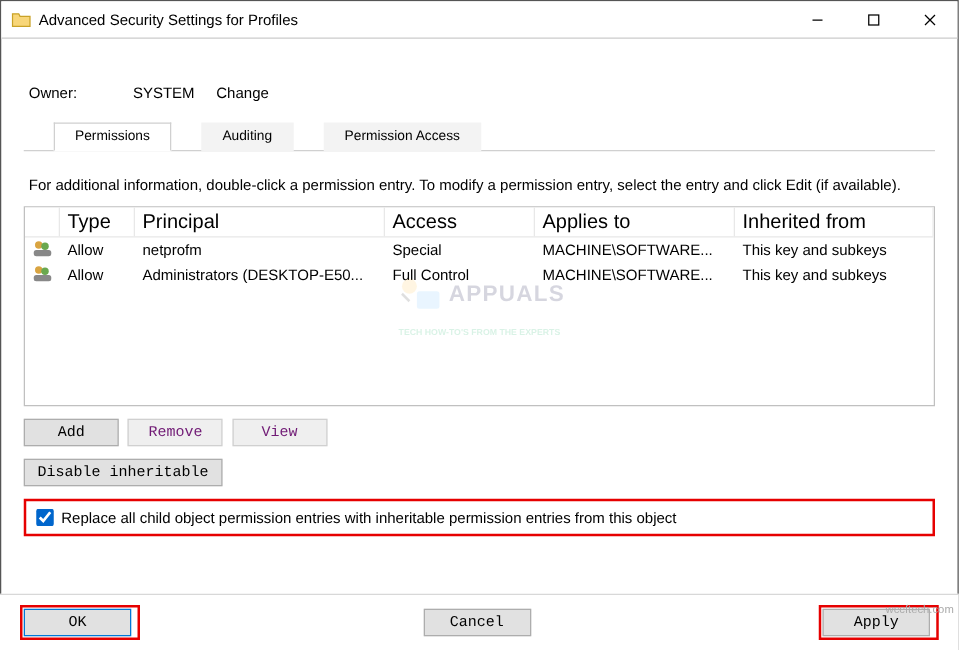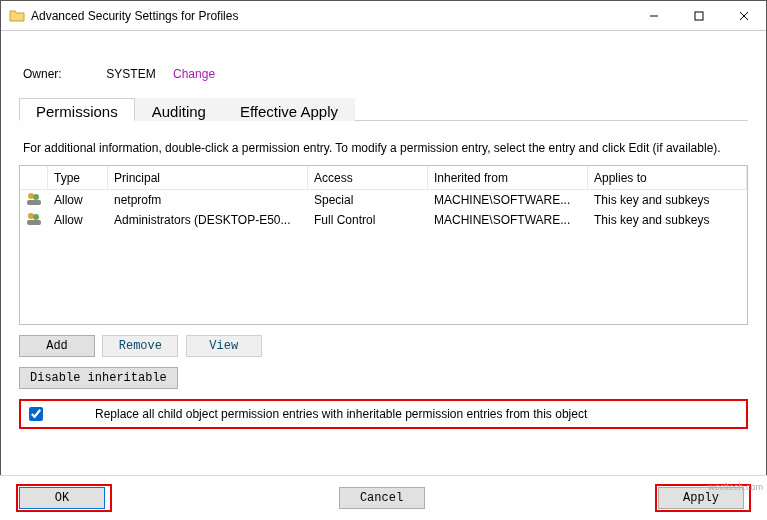--- a/index.html
+++ b/index.html
@@ -20,50 +20,49 @@
     padding-left: 8px;
     border-bottom: 1px solid #ccc;
   }
   .folder-icon { width:16px; height:16px; margin-right:6px; }
   .title { flex: 1; font-size: 12px; }
   .wbtn { width:45px; height:29px; display:flex; align-items:center; justify-content:center; }
   .wbtn svg { stroke:#000; fill:none; }
   .content { padding: 12px 18px 10px 18px; }
   .owner-row { margin: 24px 0 16px 4px; font-size:12px; }
   .owner-label { display:inline-block; width:80px; }
-  .link { color:#a21caf; cursor:pointer; margin-left:14px; }
+  .link { color:#000000; cursor:pointer; margin-left:14px; }
   .tabs { border-bottom:1px solid #d0d0d0; display:flex; height:24px; margin-top:6px;}
-  .tab { padding: 4px 16px 3px 16px; font-size:15px; border:1px solid transparent; border-bottom:none; position:relative; top:1px; background:#f3f3f3; }
+  .tab { padding: 4px 16px 3px 16px; font-size:11px; border:1px solid transparent; border-bottom:none; position:relative; top:1px; background:#f3f3f3;margin-left:24px; }
   .tab.active { background:#fff; border:1px solid #d0d0d0; border-bottom:1px solid #fff; }
   .body { padding-top:12px; }
   .info { margin: 8px 4px 10px 4px; }
   .label2 { margin: 2px 4px 4px 4px; }
   .grid {
     border:1px solid #c0c0c0; height:160px; background:#fff; position:relative;
   }
   .ghead { display:grid; grid-template-columns: 28px 60px 200px 120px 160px 1fr; height:24px; align-items:center; background:#fff; border-bottom:1px solid #e8e8e8;}
-  .ghead > div { padding:0 6px; font-size:12px; border-right:1px solid #e8e8e8; height:100%; display:flex; align-items:center;}
+  .ghead > div { padding:0 6px; font-size:16px; border-right:1px solid #e8e8e8; height:100%; display:flex; align-items:center;}
   .grow { display:grid; grid-template-columns: 28px 60px 200px 120px 160px 1fr; height:20px; align-items:center; }
   .grow > div { padding:0 6px; font-size:12px; overflow:hidden; text-overflow:ellipsis; white-space:nowrap;}
   .uicon { width:16px; height:16px; }
   .wm { position:absolute; left:50%; top:50%; transform:translate(-50%,-50%); opacity:0.18; font-size:14px; color:#3b7; font-weight:bold; pointer-events:none; text-align:center;}
   .wm .a { color:#225; font-size:18px; letter-spacing:1px;}
   .btnrow { margin-top:10px; }
   .btn {
     display:inline-block; min-width:76px; height:22px;
     background:#e1e1e1; border:1px solid #adadad; font-size:12px;
     padding:0 10px; margin-right:4px; cursor:pointer;
     font-family:Liberation Mono, monospace;
   }
-  .btn:disabled { color:#0c4a6e; border-color:#d0d0d0; background:#efefef; cursor:default;}
+  .btn:disabled { color:#701a75; border-color:#d0d0d0; background:#efefef; cursor:default;}
   .btn.wide { min-width:130px; }
   .chkrow {
     margin-top:10px; padding:3px 4px; display:flex; align-items:center;
     border:2px solid #e60000;
-    gap:46px;
   }
   .chk { width:14px; height:14px; margin-right:6px; accent-color:#0066cc;}
   .footer {
     position:absolute; left:0; right:0; bottom:0;
     border-top:1px solid #d8d8d8;
     display:flex; justify-content:space-between; align-items:center;
     padding:8px 16px; background:#fff; gap:6px;
   }
   .highlight { border:2px solid #e60000; padding:1px;}
   .okbtn { border:1px solid #0078d7; min-width:86px;}
@@ -97,34 +96,34 @@
 <div class="content">
   <div class="owner-row">
     <span class="owner-label">Owner:</span>
     <span>SYSTEM</span>
     <span class="link">Change</span>
   </div>
 
   <div class="tabs">
     <div class="tab active">Permissions</div>
     <div class="tab">Auditing</div>
-    <div class="tab">Effective Apply</div>
+    <div class="tab">Permission Access</div>
   </div>
 
   <div class="body">
     <div class="info">For additional information, double-click a permission entry. To modify a permission entry, select the entry and click Edit (if available).</div>
 
     <div class="grid">
       <div class="ghead">
         <div></div>
         <div>Type</div>
         <div>Principal</div>
         <div>Access</div>
+        <div>Applies to</div>
         <div>Inherited from</div>
-        <div>Applies to</div>
       </div>
       <div class="grow">
         <div><svg class="uicon" viewBox="0 0 16 16">
               <circle cx="5" cy="5" r="3" fill="#d9a441"></circle>
               <circle cx="10" cy="6" r="3" fill="#6aa84f"></circle>
               <rect x="1" y="9" width="14" height="5" rx="2" fill="#888"></rect>
             </svg></div>
         <div>Allow</div>
         <div>netprofm</div>
         <div>Special</div>
@@ -135,20 +134,29 @@
         <div><svg class="uicon" viewBox="0 0 16 16">
               <circle cx="5" cy="5" r="3" fill="#d9a441"></circle>
               <circle cx="10" cy="6" r="3" fill="#6aa84f"></circle>
               <rect x="1" y="9" width="14" height="5" rx="2" fill="#888"></rect>
             </svg></div>
         <div>Allow</div>
         <div>Administrators (DESKTOP-E50...</div>
         <div>Full Control</div>
         <div>MACHINE\SOFTWARE...</div>
         <div>This key and subkeys</div>
+      </div>
+      <div class="wm">
+        <svg width="40" height="36" viewBox="0 0 40 36" style="display:inline-block;vertical-align:middle">
+            <circle cx="12" cy="10" r="6" fill="#fc6"></circle>
+            <rect x="18" y="14" width="18" height="14" fill="#8cf" rx="2"></rect>
+            <path d="M6 16l6 6" stroke="#555" stroke-width="2"></path>
+          </svg>
+        <span class="a">APPUALS</span><br>
+        <span style="font-size:7px">TECH HOW-TO'S FROM THE EXPERTS</span>
       </div>
     </div>
 
     <div class="btnrow">
       <button class="btn">Add</button>
       <button class="btn" disabled="">Remove</button>
       <button class="btn" disabled="">View</button>
     </div>
     <div class="btnrow">
       <button class="btn wide">Disable inheritable</button>

